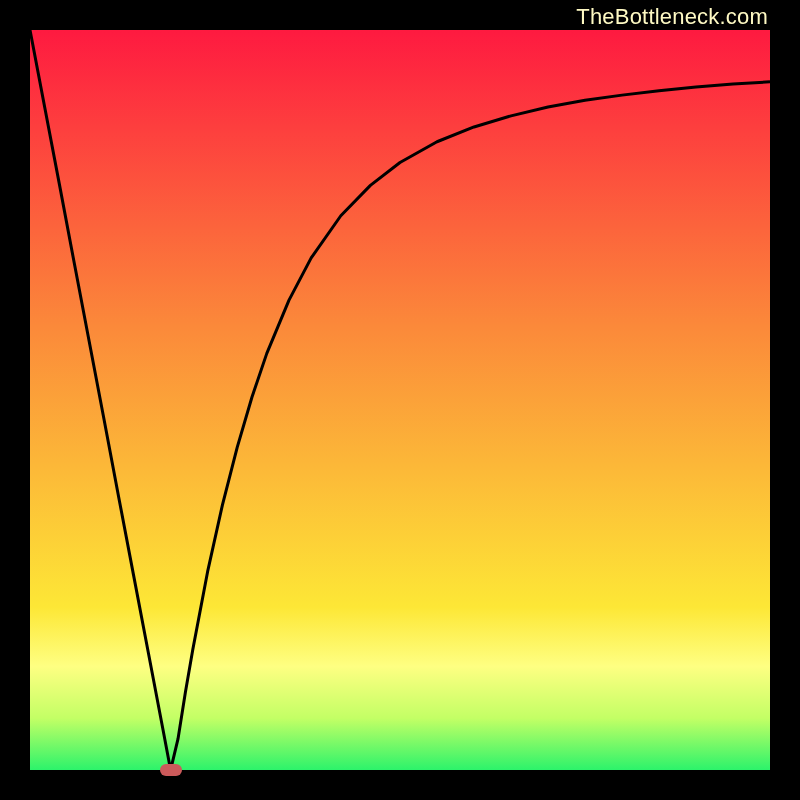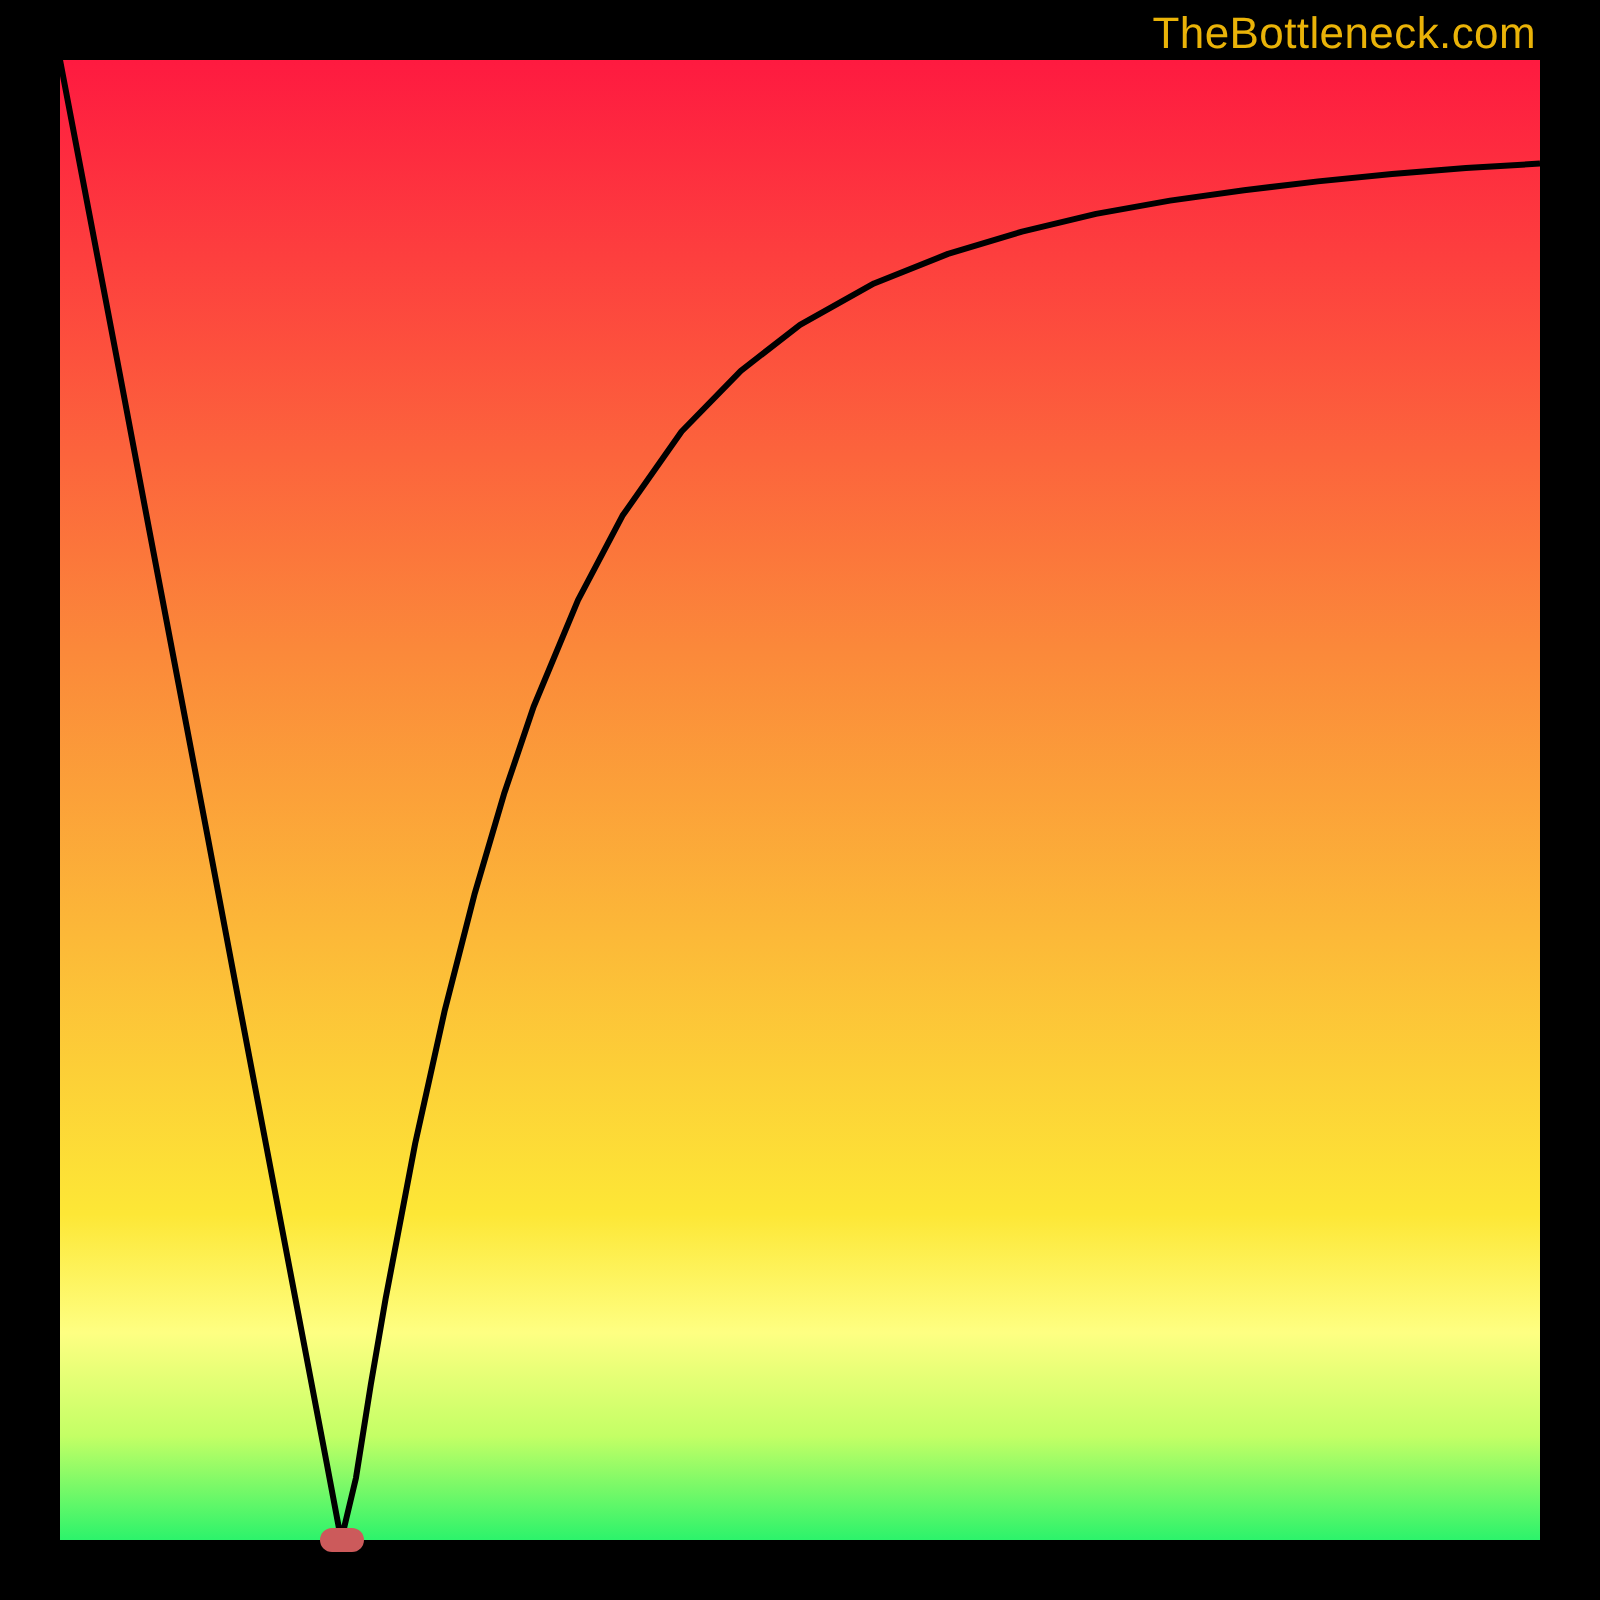--- a/index.html
+++ b/index.html
@@ -23,21 +23,21 @@
     position: absolute;
     left: 0;
     top: 0;
     width: 740px;
     height: 740px;
   }
   .watermark {
     position: absolute;
     top: 4px;
     right: 32px;
-    color: #eab308;
+    color: #fef9c3;
     font-size: 22px;
     font-weight: 500;
     letter-spacing: 0.2px;
     user-select: none;
   }
   .marker {
     position: absolute;
     background: #cc5a5b;
     border-radius: 10px;
   }

